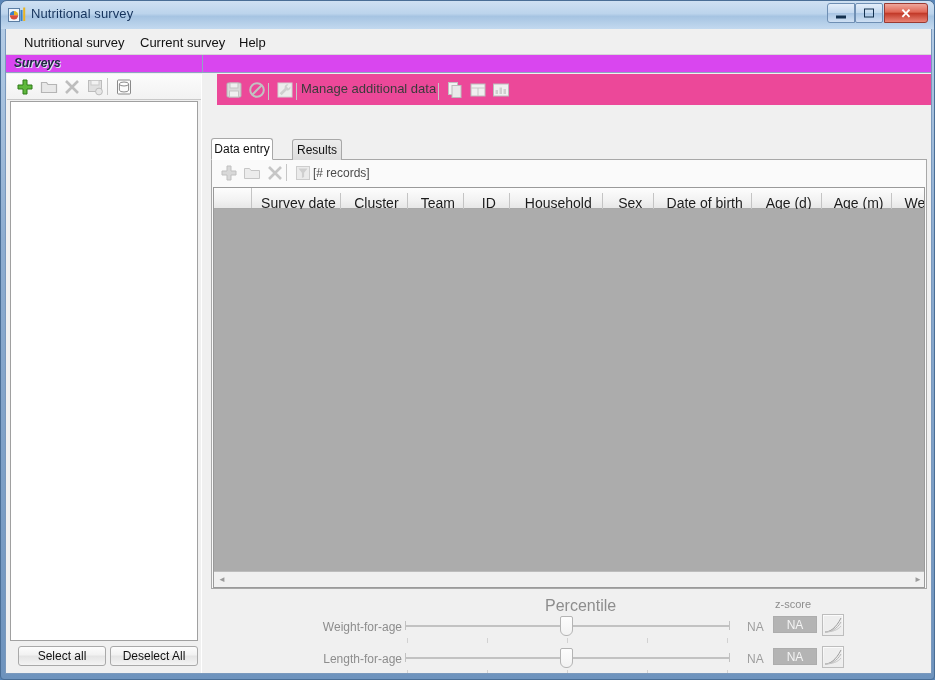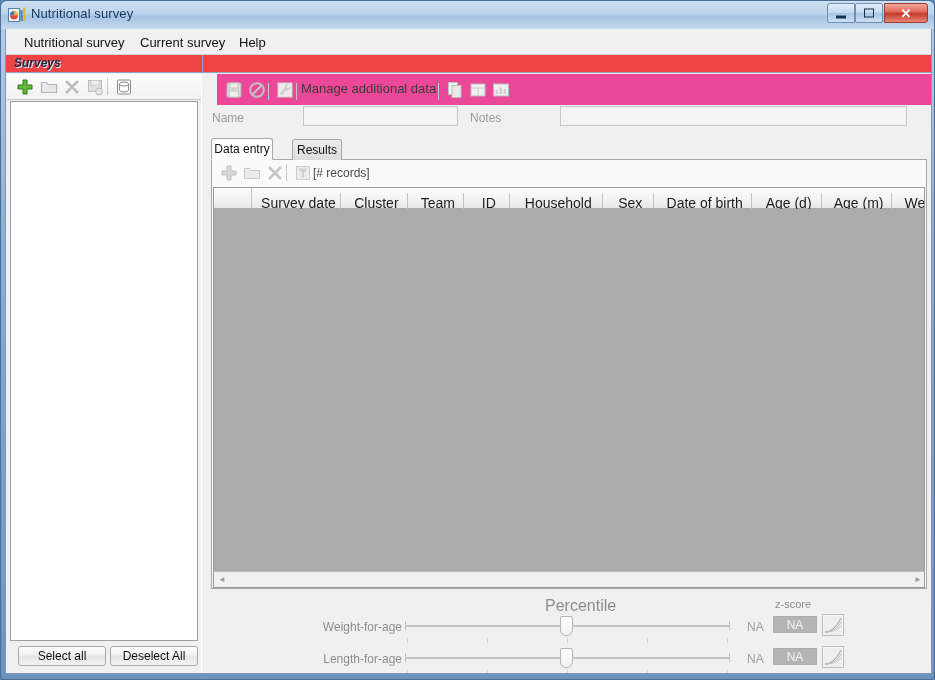--- a/index.html
+++ b/index.html
@@ -91,21 +91,21 @@
     font-size: 13px; color: #111;
     padding: 2px 6px;
     cursor: default;
     white-space: nowrap;
   }
 
   
   #surveys-band {
     position: absolute; left: 0; top: 26px;
     width: 927px; height: 18px;
-    background: #ef4444;
+    background: #d946ef;
     border-bottom: 1px solid #8fa5c2;
   }
   #surveys-band-label {
     position: absolute; left: 8px; top: 1px;
     font-size: 12px; font-weight: bold; font-style: italic;
     color: #1c2b40;
     text-shadow: 1px 1px 0 #dde6f2;
   }
   #surveys-band-sep {
     position: absolute; left: 196px; top: 0;
@@ -480,26 +480,20 @@
         <div class="tb-btn" style="left:274px;top:6px">
           <svg width="20" height="20" viewBox="0 0 20 20">
             <rect x="2.5" y="4" width="15" height="12" fill="#f0f0f0" stroke="#bcbcbc"></rect>
             <rect x="4.5" y="10" width="2.5" height="4" fill="#cfcfcf"></rect>
             <rect x="8.5" y="7.5" width="2.5" height="6.5" fill="#cfcfcf"></rect>
             <rect x="12.5" y="9" width="2.5" height="5" fill="#cfcfcf"></rect>
           </svg>
         </div>
       </div>
 
-      <div id="field-row">
-        <span class="fld-label nosel" style="left:7px">Name</span>
-        <input class="fld-input" id="input-name" type="text" value="" style="">
-        <span class="fld-label nosel" style="left:265px">Notes</span>
-        <input class="fld-input" id="input-notes" type="text" value="" style="">
-      </div>
 
       <div id="tabstrip">
         <div class="tab active nosel" id="tab-data-entry">Data entry</div>
         <div class="tab inactive nosel" id="tab-results">Results</div>
       </div>
 
       <div id="tabpanel">
 
         <div id="table-toolbar">
           <div class="tb-btn" style="left:7px;top:3px">

